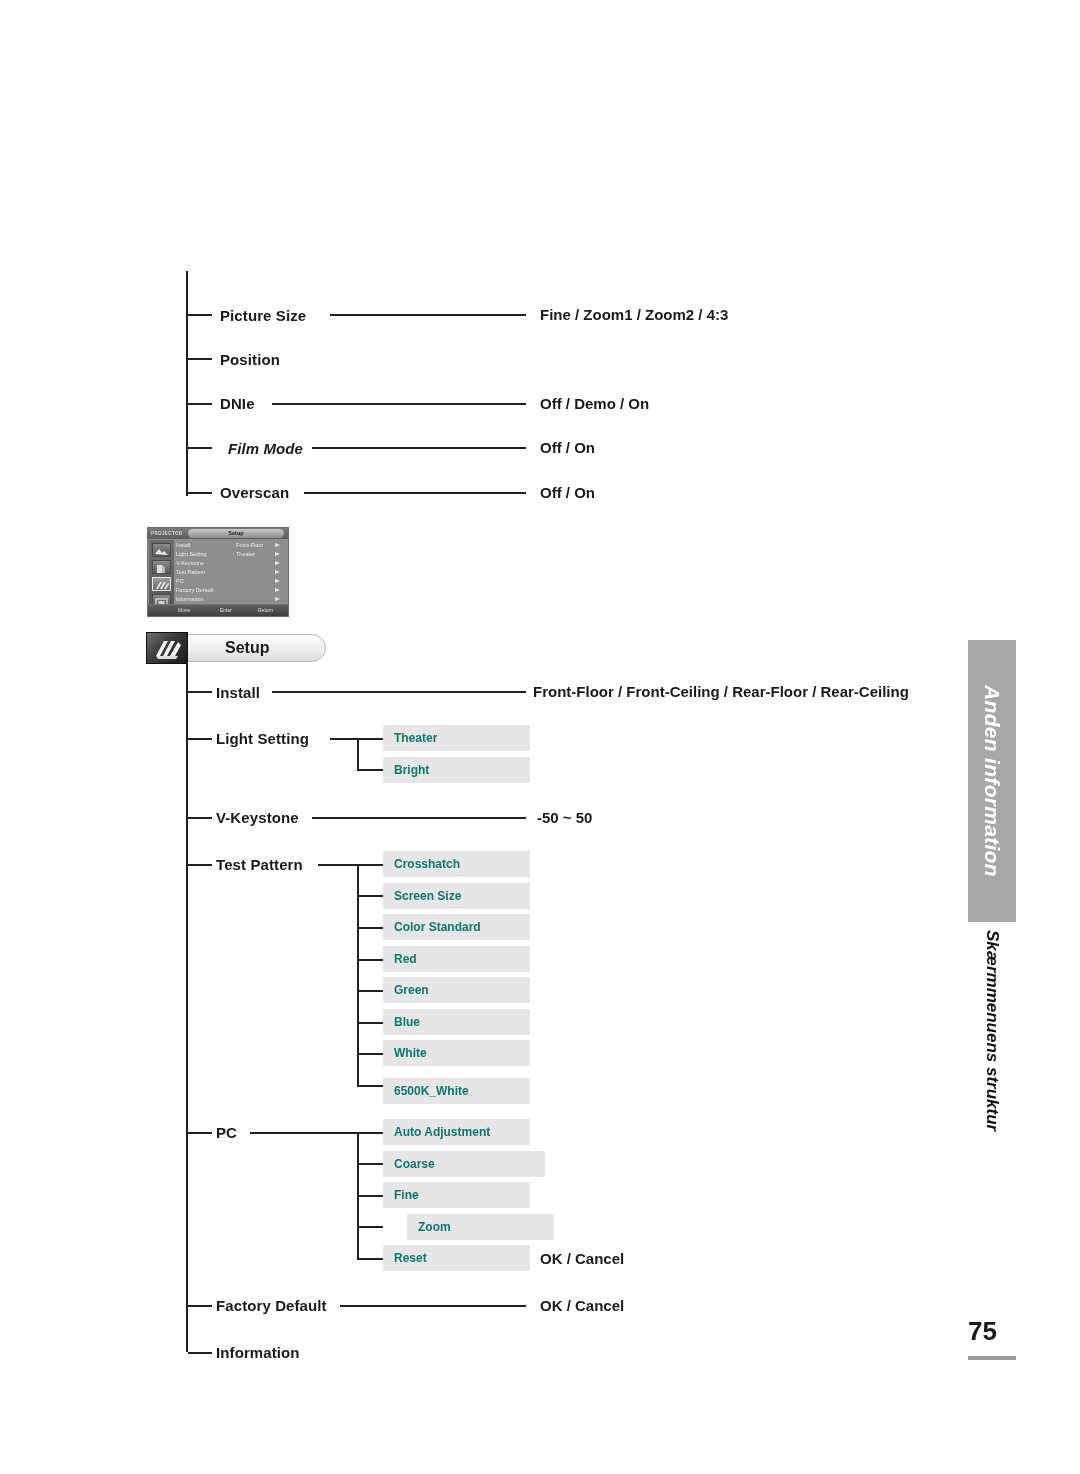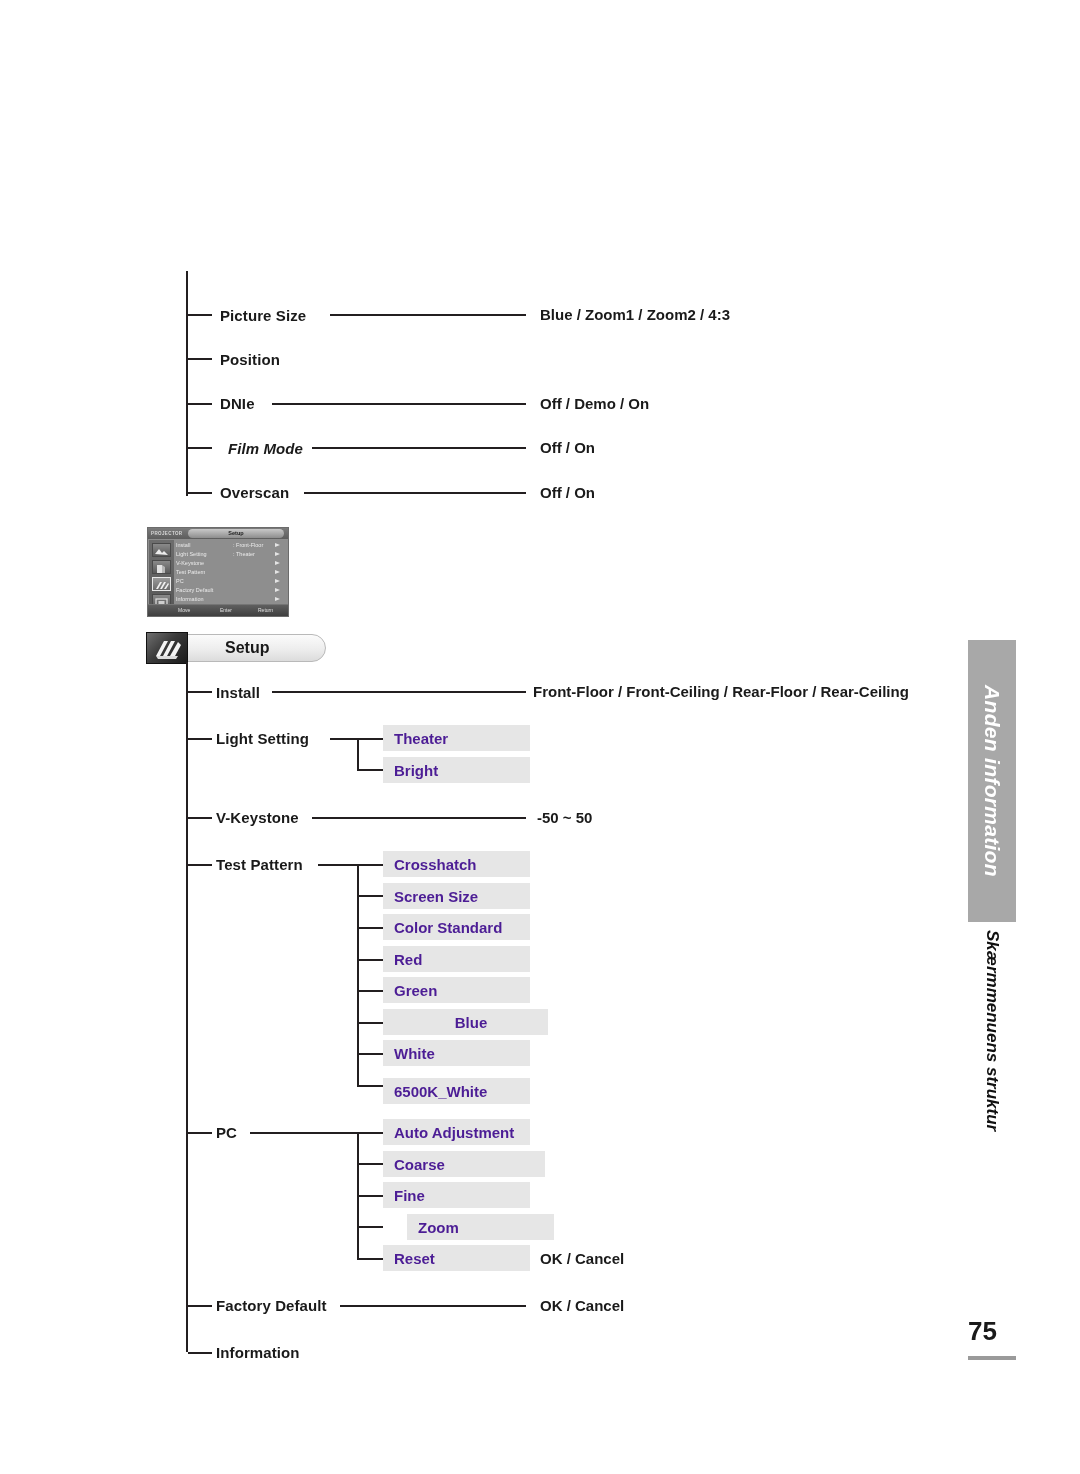--- a/index.html
+++ b/index.html
@@ -24,21 +24,21 @@
     font-size:15px;font-weight:bold;color:#1a1a1a;
     white-space:nowrap;line-height:1;
   }
   .opt-box{
     position:absolute;
     background:#e6e6e6;
     height:26px;
     display:flex;align-items:center;
   }
   .opt-box span{
-    font-size:15px;font-weight:bold;color:#4c1d95;
+    font-size:12px;font-weight:bold;color:#0f766e;
     padding-left:11px;white-space:nowrap;line-height:1;
   }
 
   
   .setup-pill{
     position:absolute;left:146px;top:634px;width:180px;height:28px;
     background:linear-gradient(180deg,#fbfbfb 0%,#ededed 55%,#dcdcdc 100%);
     border:1px solid #b9b9b9;
     border-radius:0 14px 14px 0;
     box-sizing:border-box;
@@ -151,21 +151,21 @@
 </head>
 <body>
 
 <div class="page">
 
   <div class="vline" style="left:186px;top:271px;height:225px;"></div>
 
   <div class="hline" style="left:188px;top:314px;width:24px;"></div>
   <div class="node-label" style="left:220px;top:308px;">Picture Size</div>
   <div class="hline" style="left:330px;top:314px;width:196px;"></div>
-  <div class="value-label" style="left:540px;top:307px;">Blue / Zoom1 / Zoom2 / 4:3</div>
+  <div class="value-label" style="left:540px;top:307px;">Fine / Zoom1 / Zoom2 / 4:3</div>
 
   <div class="hline" style="left:188px;top:358px;width:24px;"></div>
   <div class="node-label" style="left:220px;top:352px;">Position</div>
 
   <div class="hline" style="left:188px;top:403px;width:24px;"></div>
   <div class="node-label" style="left:220px;top:396px;">DNIe</div>
   <div class="hline" style="left:272px;top:403px;width:254px;"></div>
   <div class="value-label" style="left:540px;top:396px;">Off / Demo / On</div>
 
   <div class="hline" style="left:188px;top:447px;width:24px;"></div>
@@ -311,21 +311,21 @@
   </div>
   <div class="opt-box" style="left:383px;top:914px;width:147px;">
     <span>Color Standard</span>
   </div>
   <div class="opt-box" style="left:383px;top:946px;width:147px;">
     <span>Red</span>
   </div>
   <div class="opt-box" style="left:383px;top:977px;width:147px;">
     <span>Green</span>
   </div>
-  <div class="opt-box" style="left:383px;top:1009px;width:165px;justify-content:center;">
+  <div class="opt-box" style="left:383px;top:1009px;width:147px;">
     <span>Blue</span>
   </div>
   <div class="opt-box" style="left:383px;top:1040px;width:147px;">
     <span>White</span>
   </div>
   <div class="opt-box" style="left:383px;top:1072px;width:147px;margin-top:6px;">
     <span>6500K_White</span>
   </div>
 
   <div class="hline" style="left:188px;top:1132px;width:24px;"></div>

